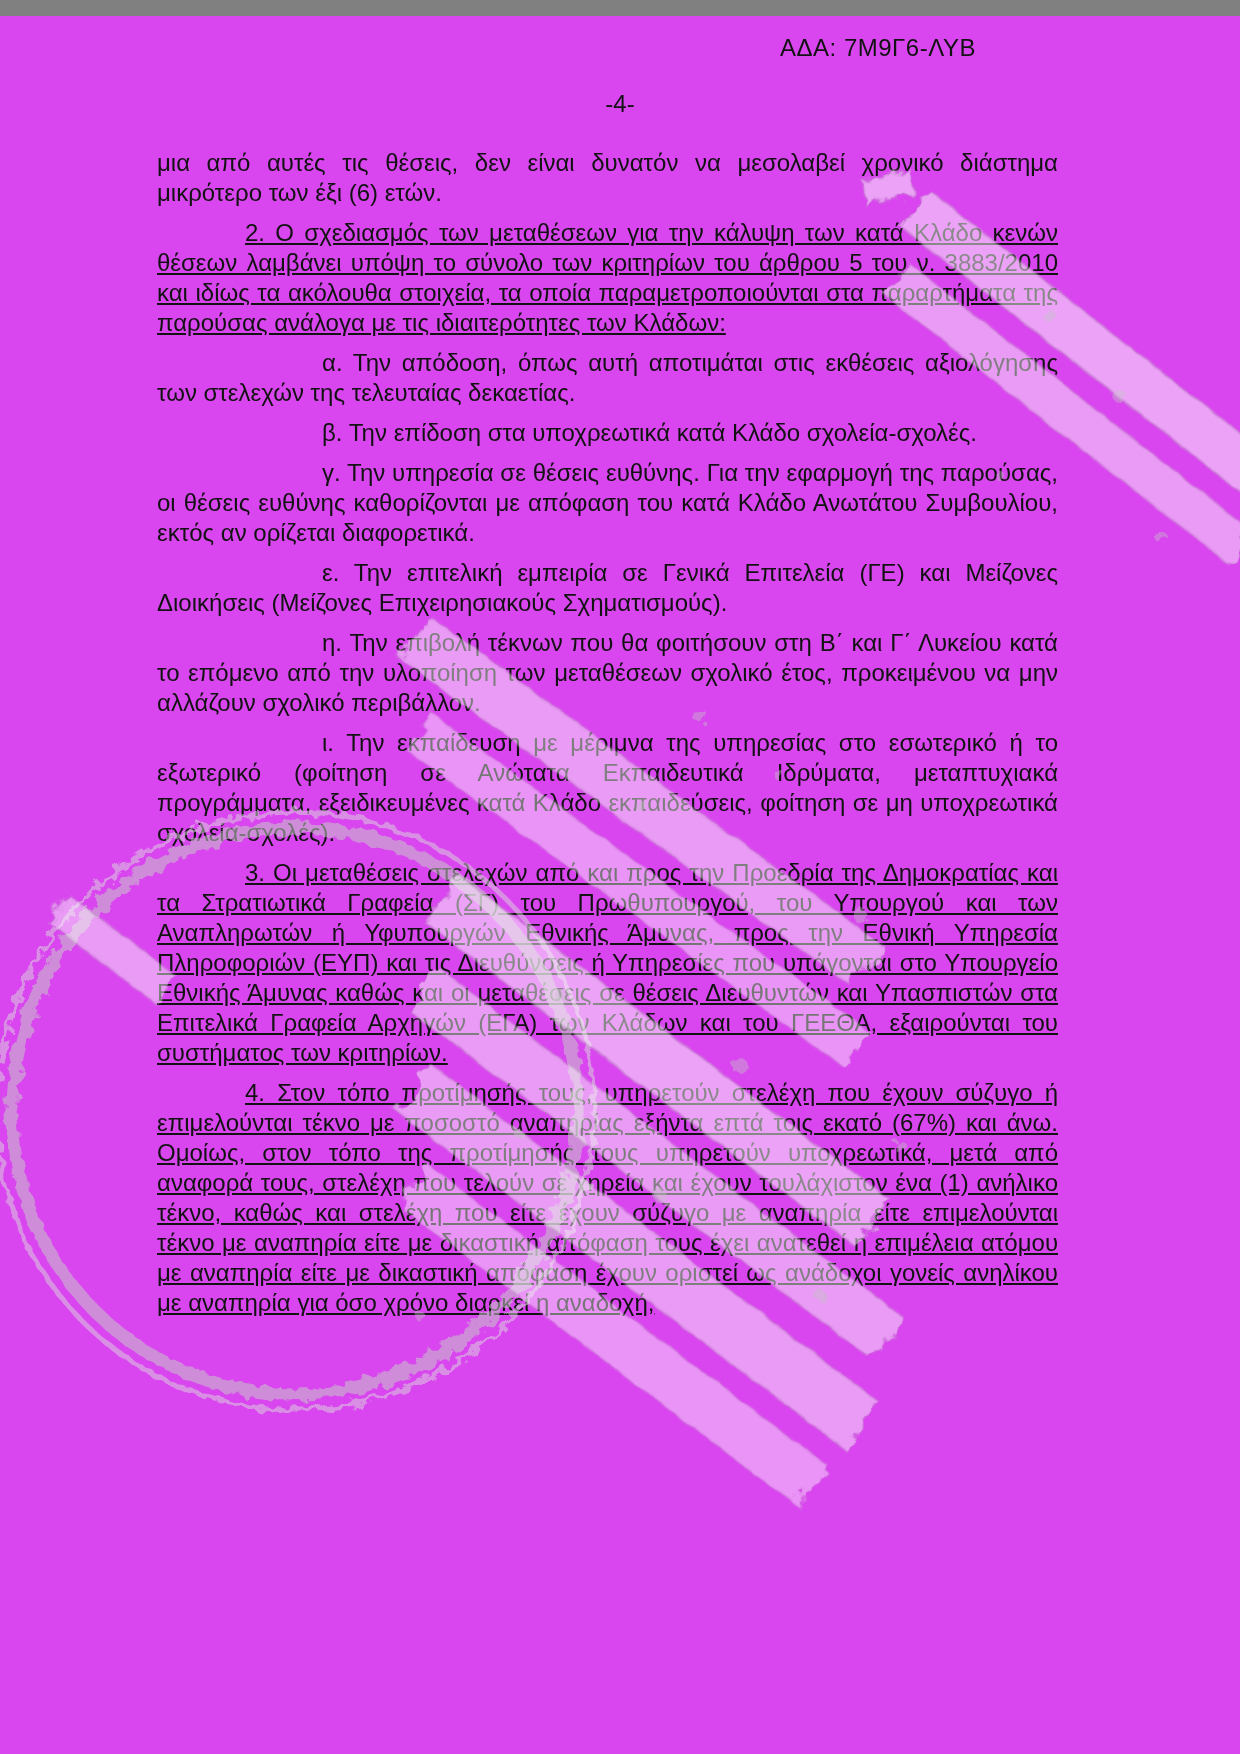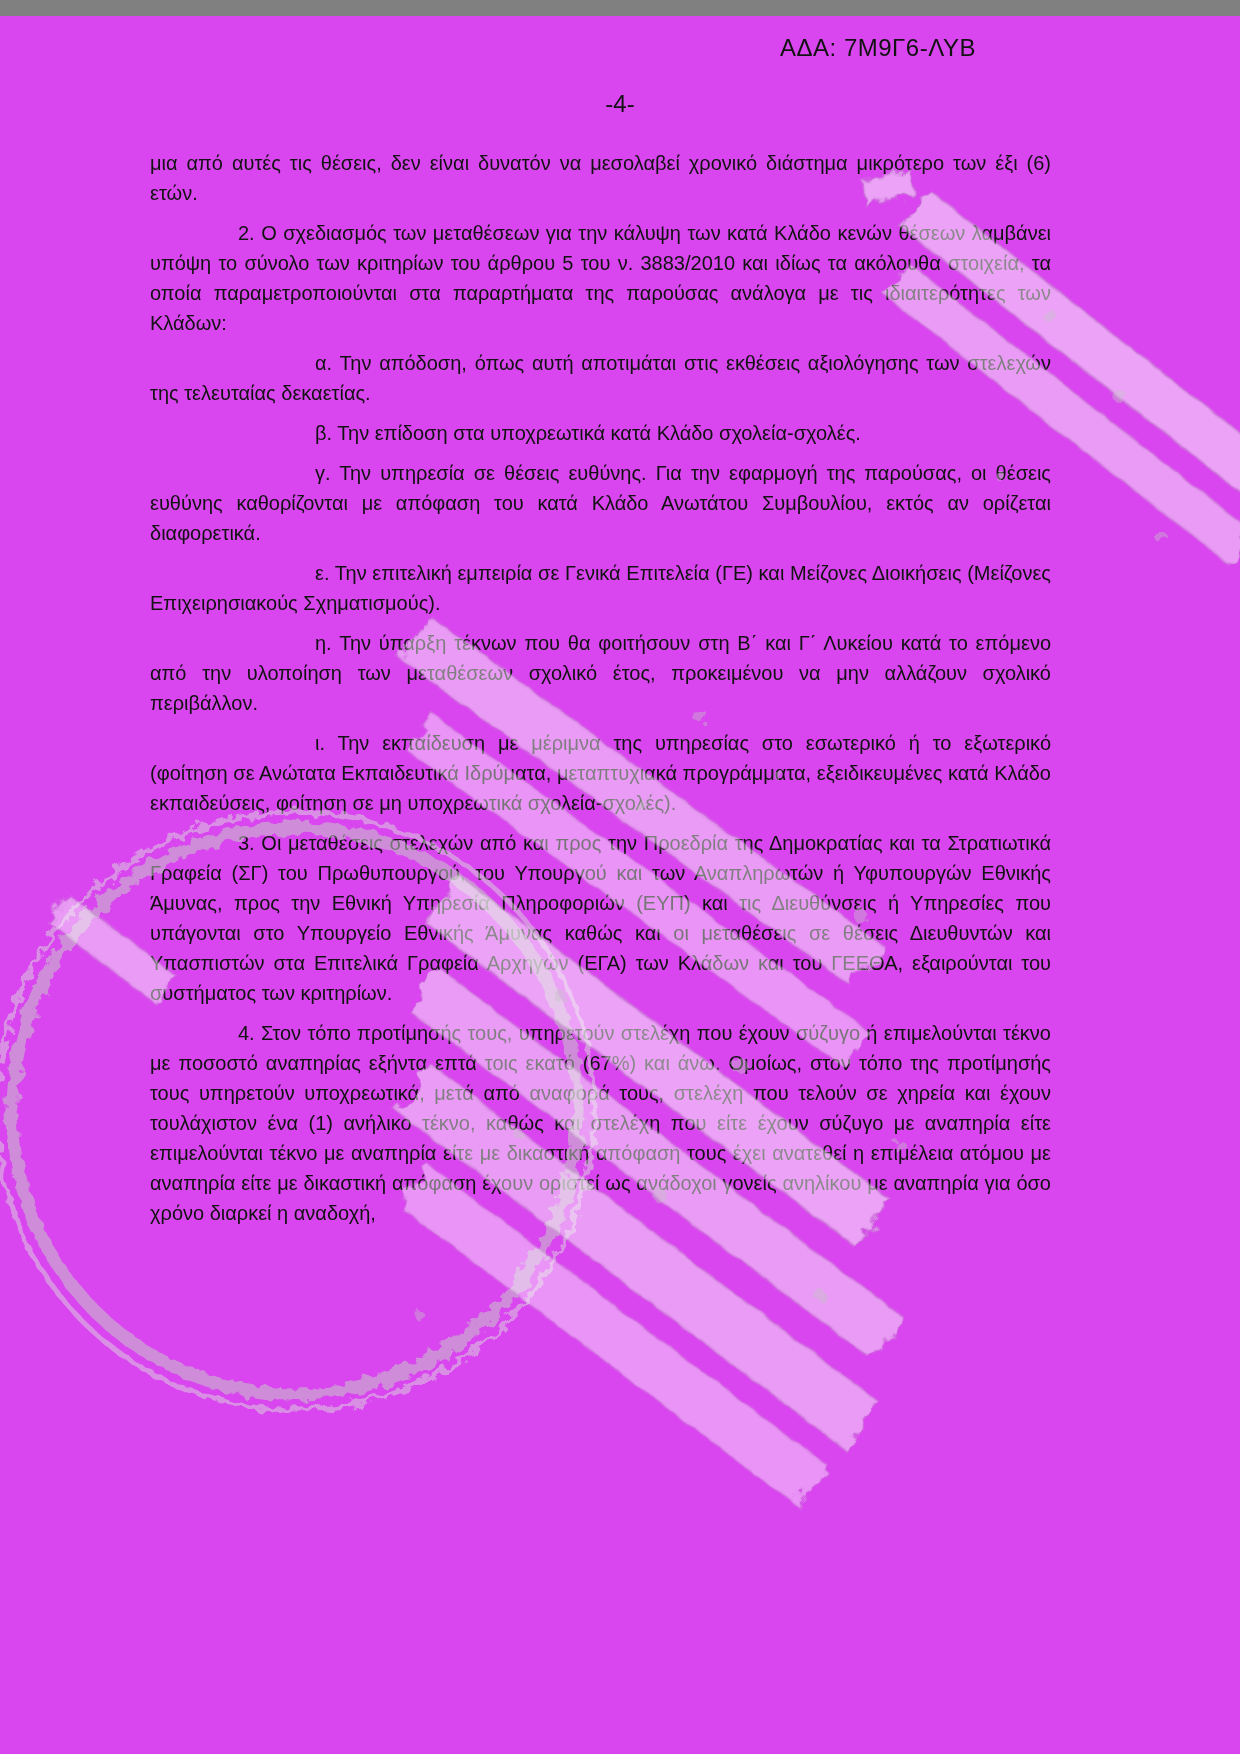--- a/index.html
+++ b/index.html
@@ -23,29 +23,29 @@
   }
   .pagenum{
     position:absolute;
     top:74px;left:0;width:1240px;
     text-align:center;
     font-size:24px;
     z-index:1;
   }
   .body-col{
     position:absolute;
-    top:132px;left:150px;width:901px;
-    font-size:20px;
+    top:132px;left:157px;width:901px;
+    font-size:24px;
     line-height:30px;
     text-align:justify;
     z-index:1;
   }
   .para{margin:0 0 10px 0;}
   .para.plain{text-indent:0;}
-  .para.num{text-indent:88px;}
+  .para.num{text-indent:88px;text-decoration:underline;}
   .para.sub{text-indent:165px;}
   .watermark{
     position:absolute;top:0;left:0;
     z-index:2;
     pointer-events:none;
   }
 </style>
 </head>
 <body>
 
@@ -54,21 +54,21 @@
   <div class="ada">ΑΔΑ: 7Μ9Γ6-ΛΥΒ</div>
   <div class="pagenum">-4-</div>
 
   <div class="body-col" id="body-col">
       <p class="para plain">μια από αυτές τις θέσεις, δεν είναι δυνατόν να μεσολαβεί χρονικό διάστημα μικρότερο των έξι (6) ετών.</p>
       <p class="para num">2.  Ο σχεδιασμός των μεταθέσεων για την κάλυψη των κατά Κλάδο κενών θέσεων λαμβάνει υπόψη το σύνολο των κριτηρίων του άρθρου 5 του ν. 3883/2010 και ιδίως τα ακόλουθα στοιχεία, τα οποία παραμετροποιούνται στα παραρτήματα της παρούσας ανάλογα με τις ιδιαιτερότητες των Κλάδων:</p>
       <p class="para sub">α. Την απόδοση, όπως αυτή αποτιμάται στις εκθέσεις αξιολόγησης των στελεχών της τελευταίας δεκαετίας.</p>
       <p class="para sub">β. Την επίδοση στα υποχρεωτικά κατά Κλάδο σχολεία-σχολές.</p>
       <p class="para sub">γ. Την υπηρεσία σε θέσεις ευθύνης. Για την εφαρμογή της παρούσας, οι θέσεις ευθύνης καθορίζονται με απόφαση του κατά Κλάδο Ανωτάτου Συμβουλίου, εκτός αν ορίζεται διαφορετικά.</p>
       <p class="para sub">ε. Την επιτελική εμπειρία σε Γενικά Επιτελεία (ΓΕ) και Μείζονες Διοικήσεις (Μείζονες Επιχειρησιακούς Σχηματισμούς).</p>
-      <p class="para sub">η. Την ύπαρξη τέκνων που θα φοιτήσουν στη Β΄ και Γ΄ Λυκείου κατά το επόμενο από την υλοποίηση των μεταθέσεων σχολικό έτος, προκειμένου να μην αλλάζουν σχολικό περιβάλλον.</p>
+      <p class="para sub">η. Την επιβολή τέκνων που θα φοιτήσουν στη Β΄ και Γ΄ Λυκείου κατά το επόμενο από την υλοποίηση των μεταθέσεων σχολικό έτος, προκειμένου να μην αλλάζουν σχολικό περιβάλλον.</p>
       <p class="para sub">ι. Την εκπαίδευση με μέριμνα της υπηρεσίας στο εσωτερικό ή το εξωτερικό (φοίτηση σε Ανώτατα Εκπαιδευτικά Ιδρύματα, μεταπτυχιακά προγράμματα, εξειδικευμένες κατά Κλάδο εκπαιδεύσεις, φοίτηση σε μη υποχρεωτικά σχολεία-σχολές).</p>
       <p class="para num">3.  Οι μεταθέσεις στελεχών από και προς την Προεδρία της Δημοκρατίας και τα Στρατιωτικά Γραφεία (ΣΓ) του Πρωθυπουργού, του Υπουργού και των Αναπληρωτών ή Υφυπουργών Εθνικής Άμυνας, προς την Εθνική Υπηρεσία Πληροφοριών (ΕΥΠ) και τις Διευθύνσεις ή Υπηρεσίες που υπάγονται στο Υπουργείο Εθνικής Άμυνας καθώς και οι μεταθέσεις σε θέσεις Διευθυντών και Υπασπιστών στα Επιτελικά Γραφεία Αρχηγών (ΕΓΑ) των Κλάδων και του ΓΕΕΘΑ, εξαιρούνται του συστήματος των κριτηρίων.</p>
       <p class="para num">4.  Στον τόπο προτίμησής τους, υπηρετούν στελέχη που έχουν σύζυγο ή επιμελούνται τέκνο με ποσοστό αναπηρίας εξήντα επτά τοις εκατό (67%) και άνω. Ομοίως, στον τόπο της προτίμησής τους υπηρετούν υποχρεωτικά, μετά από αναφορά τους, στελέχη που τελούν σε χηρεία και έχουν τουλάχιστον ένα (1) ανήλικο τέκνο, καθώς και στελέχη που είτε έχουν σύζυγο με αναπηρία είτε επιμελούνται τέκνο με αναπηρία είτε με δικαστική απόφαση τους έχει ανατεθεί η επιμέλεια ατόμου με αναπηρία είτε με δικαστική απόφαση έχουν οριστεί ως ανάδοχοι γονείς ανηλίκου με αναπηρία για όσο χρόνο διαρκεί η αναδοχή,</p>
     </div>
 
   <svg class="watermark" width="1240" height="1754" viewBox="0 0 1240 1754" aria-hidden="true">
     <defs>
       <filter id="rough" x="-20%" y="-20%" width="140%" height="140%">
         <feTurbulence type="fractalNoise" baseFrequency="0.045" numOctaves="3" seed="7" result="n"></feTurbulence>
         <feDisplacementMap in="SourceGraphic" in2="n" scale="22"></feDisplacementMap>

